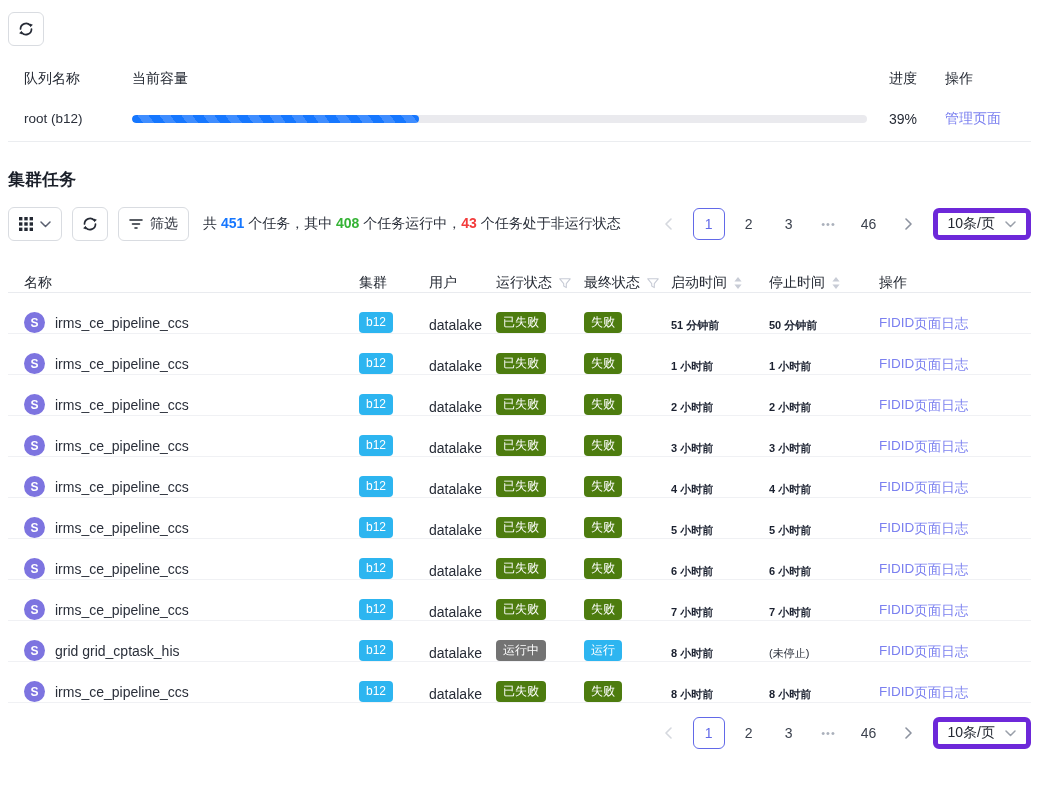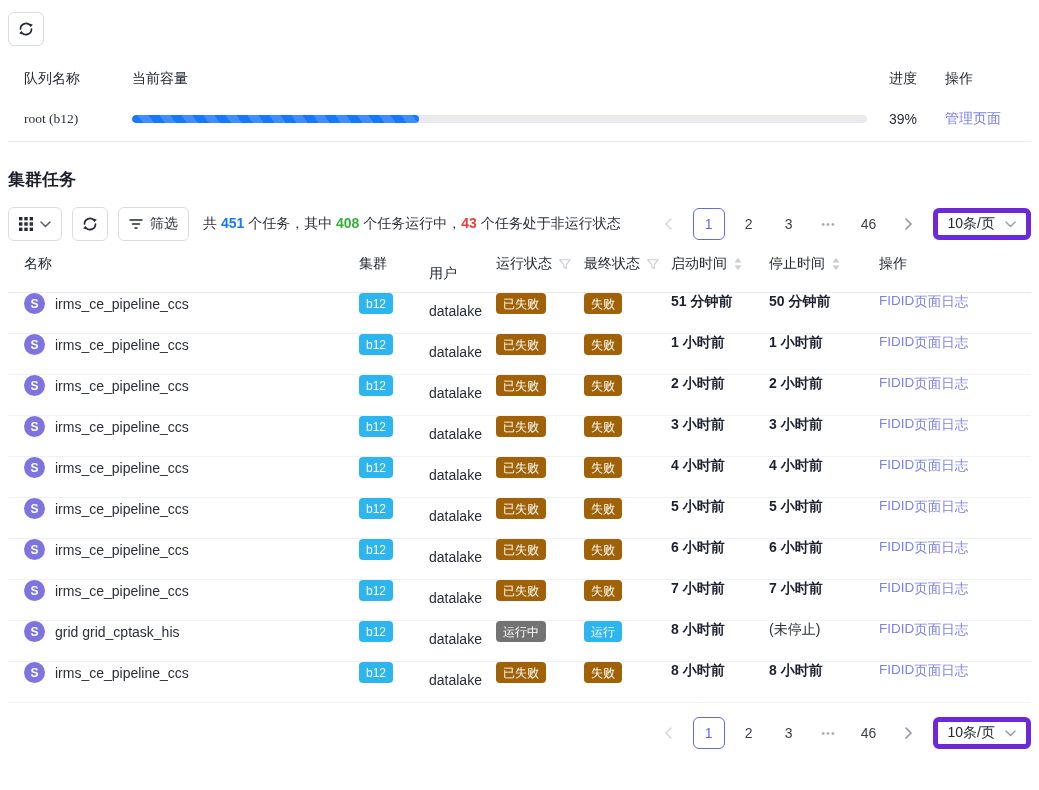--- a/index.html
+++ b/index.html
@@ -19,21 +19,21 @@
     height:34px; background:#fff; border:1px solid #d9dce1; border-radius:6px;
     cursor:pointer; padding:0 10px; color:#262b36; font-size:14px;
   }
   .icon-btn { width:36px; padding:0; }
 
   
   .res-table { margin-top:16px; }
   .res-header, .res-row { display:flex; align-items:center; }
   .res-header { height:34px; }
   .res-row { height:46px; border-bottom:1px solid #ebedf0; }
-  .col-queue { width:124px; padding-left:16px;font-family:Liberation Serif, serif; }
+  .col-queue { width:124px; padding-left:16px; }
   .col-capacity { flex:1; padding-right:22px; }
   .col-progress { width:50px; }
   .col-resaction { width:92px; padding-left:6px; }
   .res-header .cell { font-weight:500; color:#232832; }
   .res-row .col-queue { font-size:13.5px; color:#2a2f3a; }
   .progress-track { height:8px; border-radius:4px; background:#eaeaee; overflow:hidden; }
   .progress-fill {
     height:100%; border-radius:4px;
     background:repeating-linear-gradient(55deg,#1677ff 0 9px,#3f8dff 9px 18px);
   }
@@ -58,45 +58,45 @@
   }
   .pager .pg-item.active { border:1px solid #6269e8; color:#6269e8; }
   .pager .pg-item.ellipsis { color:#aab0bb; letter-spacing:1px; font-size:11px; }
   .pager .pg-item.disabled { cursor:default; }
   .pg-size {
     height:32px; border:5px solid #6d28d9; border-radius:6px; display:inline-flex;
     align-items:center; gap:10px; padding:0 10px; cursor:pointer; font-size:14px; color:#232832;
   }
 
   
-  .task-header, .task-row { display:flex; align-items:flex-start; }
+  .task-header, .task-row { display:flex; align-items:flex-end; }
   .task-header { height:38px; border-bottom:1px solid #e9ebef; }
   .task-header .cell { font-weight:500; color:#232832; display:flex; align-items:center; gap:7px; }
   .task-row { height:41px; border-bottom:1px solid #f0f1f4; }
   .c-name { flex:1; padding-left:16px; display:flex; align-items:center; gap:10px; min-width:0; }
   .c-cluster { width:70px; }
   .c-user { width:67px;margin-top:10px; }
   .c-run { width:88px; }
   .c-final { width:87px; }
   .c-start { width:98px; }
   .c-stop { width:110px; }
   .c-actions { width:152px; display:flex; gap:0; }
   .avatar {
     width:21px; height:21px; border-radius:50%; background:#7d74e0; color:#fff;
     font-size:12px; font-weight:600; display:inline-flex; align-items:center; justify-content:center;
     flex:none;
   }
   .task-name { color:#2a2f3a; white-space:nowrap; overflow:hidden; text-overflow:ellipsis; }
   .badge {
     display:inline-block; padding:2.5px 7px; border-radius:4px; color:#fff; font-size:12px; line-height:1.35;
   }
-  .badge.red { background:#a16207; }
+  .badge.red { background:#4d7c0f; }
   .badge.green { background:#737373; }
   .badge.cyan { background:#2db5f0; }
-  .time { font-weight:700; color:#1b2130; font-size:14px; }
+  .time { font-weight:700; color:#1b2130; font-size:11px; }
   .time.muted { font-weight:400; color:#2a2f3a; }
   .action-link { color:#7b80f0; font-size:13.5px; cursor:pointer; }
 
   .bottom-pager { display:flex; justify-content:flex-end; margin-top:14px; }
 
   svg { display:block; }
 </style>
 </head>
 <body>
 

